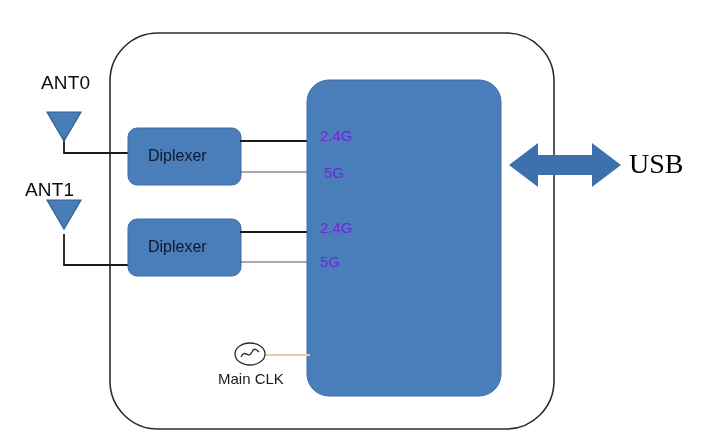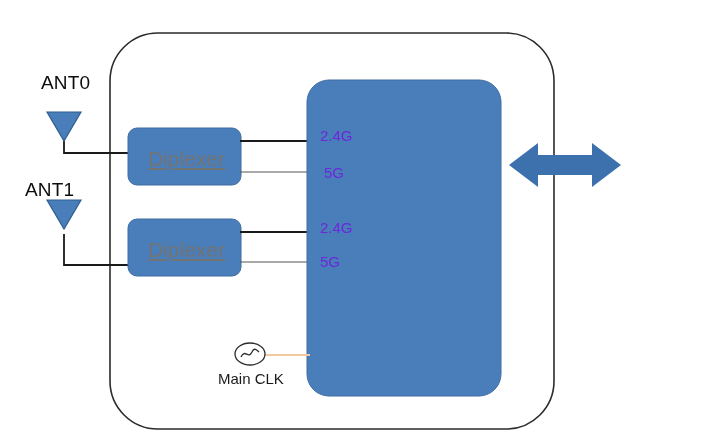--- a/index.html
+++ b/index.html
@@ -32,23 +32,22 @@
     line-height: 1;
   }
   .lbl-ant {
     font-family: "Liberation Sans", sans-serif;
     font-size: 19px;
     color: #0d0d0d;
     letter-spacing: 0.2px;
   }
   .lbl-diplexer {
     font-family: "Liberation Sans", sans-serif;
-    font-size: 21px;
-    color: #737373;
-    text-decoration: underline;
+    font-size: 16px;
+    color: #0f172a;
   }
   .lbl-band {
     font-family: "Liberation Sans", sans-serif;
     font-size: 15px;
     color: #6d28d9;
   }
   .lbl-clk {
     font-family: "Liberation Sans", sans-serif;
     font-size: 15px;
     color: #1a1a1a;
@@ -102,14 +101,15 @@
   <div class="lbl lbl-diplexer" style="left:148px; top:148px;">Diplexer</div>
   <div class="lbl lbl-diplexer" style="left:148px; top:239px;">Diplexer</div>
 
   <div class="lbl lbl-band" style="left:320px; top:128px;">2.4G</div>
   <div class="lbl lbl-band" style="left:324px; top:165px;">5G</div>
   <div class="lbl lbl-band" style="left:320px; top:220px;">2.4G</div>
   <div class="lbl lbl-band" style="left:320px; top:254px;">5G</div>
 
   <div class="lbl lbl-clk" style="left:218px; top:371px;">Main CLK</div>
 
+  <div class="lbl lbl-usb" style="left:629px; top:150px;">USB</div>
 
 </div>
 
 </body></html>

